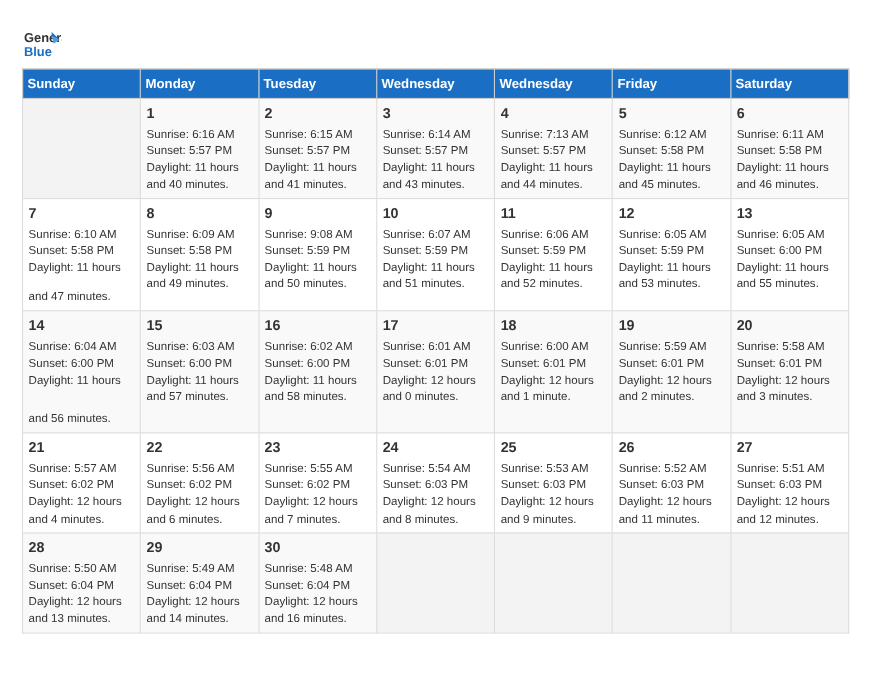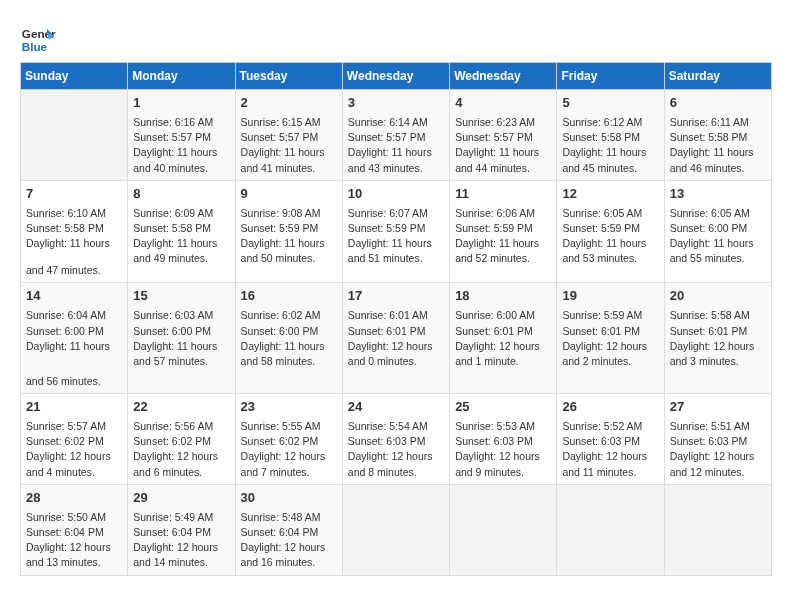--- a/index.html
+++ b/index.html
@@ -129,21 +129,21 @@
         </td>
         <td>
           <span class="day-number">3</span>
           <span style="display: block;">Sunrise: 6:14 AM</span>
           <span style="display: block;">Sunset: 5:57 PM</span>
           <span style="display: block;">Daylight: 11 hours</span>
           <span style="display: block;">and 43 minutes.</span>
         </td>
         <td>
           <span class="day-number">4</span>
-          <span style="display: block;">Sunrise: 6:23 AM</span>
+          <span style="display: block;">Sunrise: 7:13 AM</span>
           <span style="display: block;">Sunset: 5:57 PM</span>
           <span style="display: block;">Daylight: 11 hours</span>
           <span style="display: block;">and 44 minutes.</span>
         </td>
         <td>
           <span class="day-number">5</span>
           <span style="display: block;">Sunrise: 6:12 AM</span>
           <span style="display: block;">Sunset: 5:58 PM</span>
           <span style="display: block;">Daylight: 11 hours</span>
           <span style="display: block;">and 45 minutes.</span>

